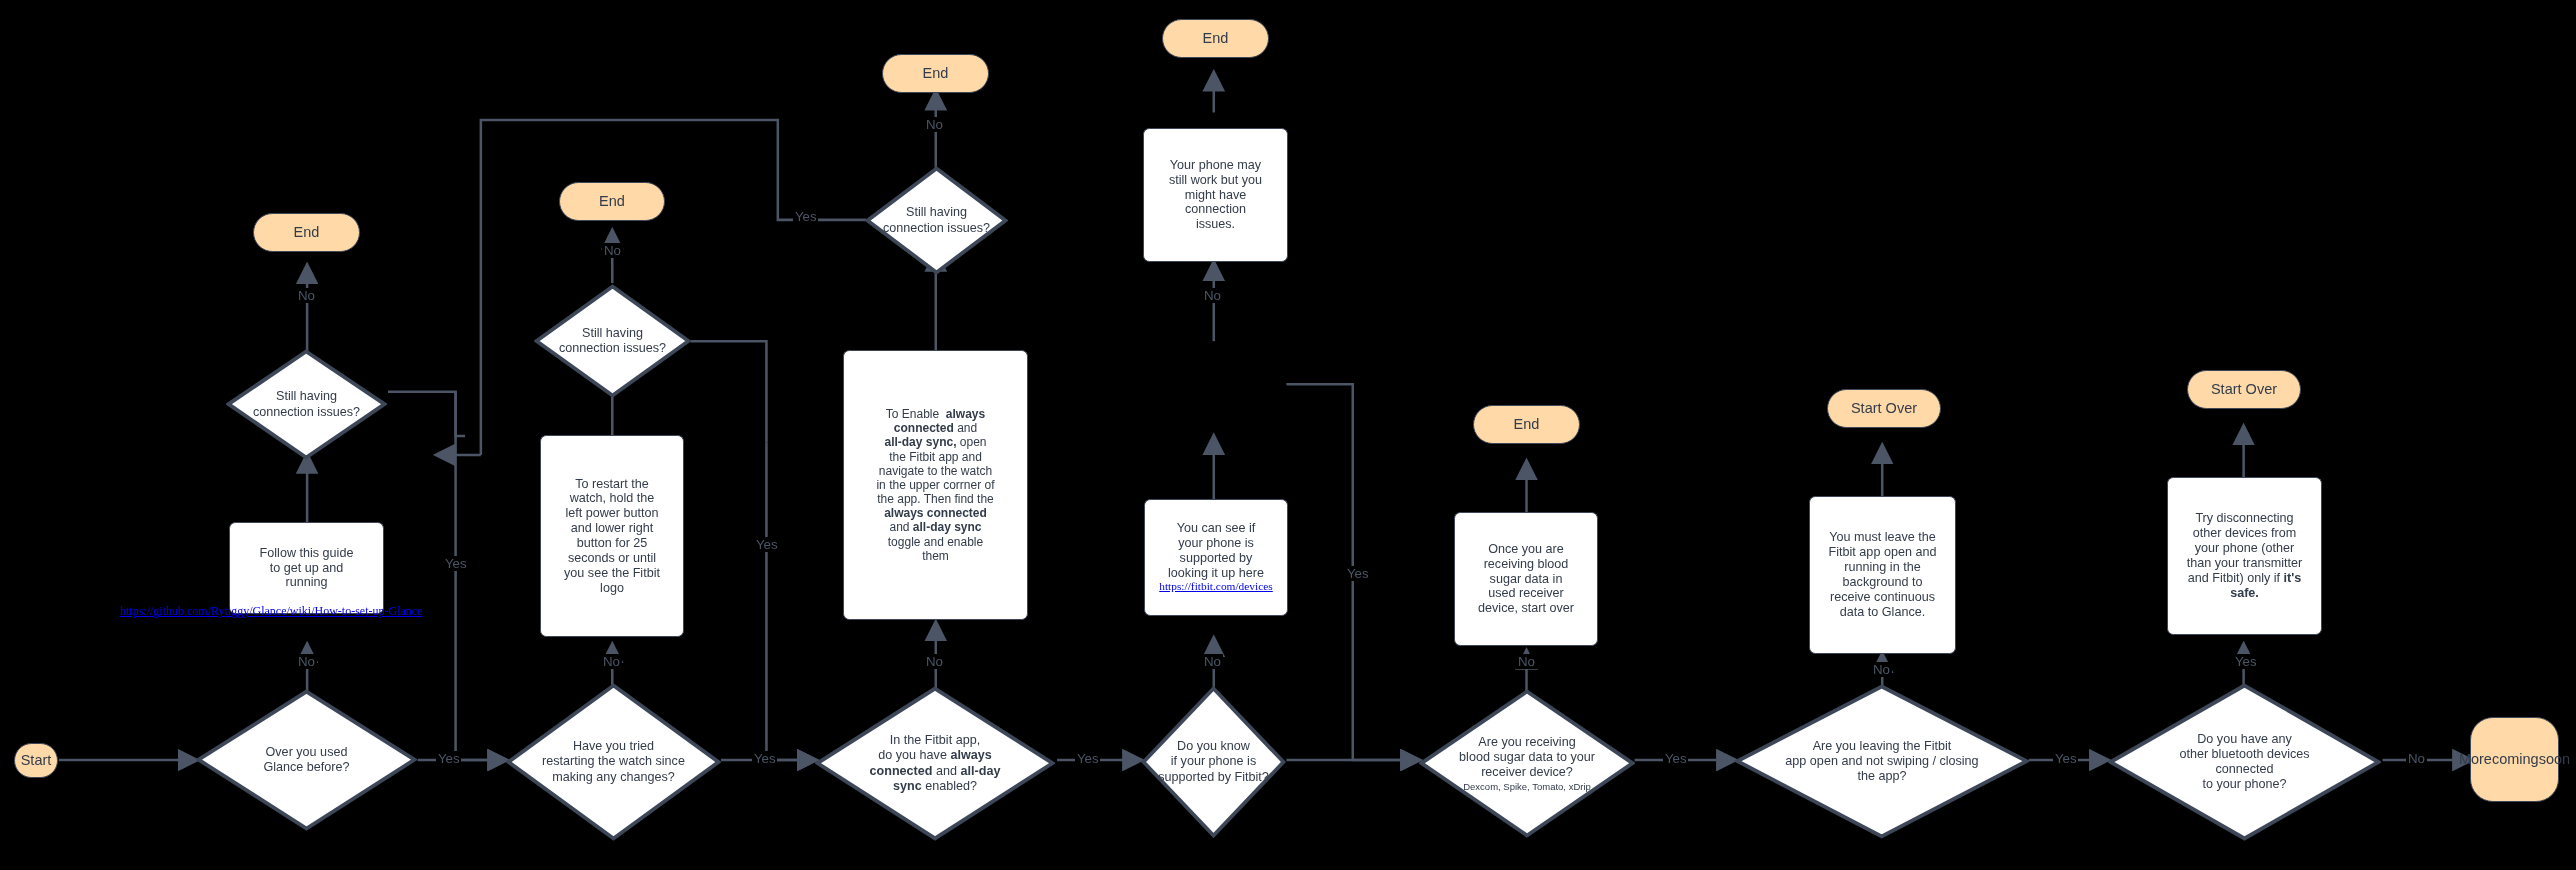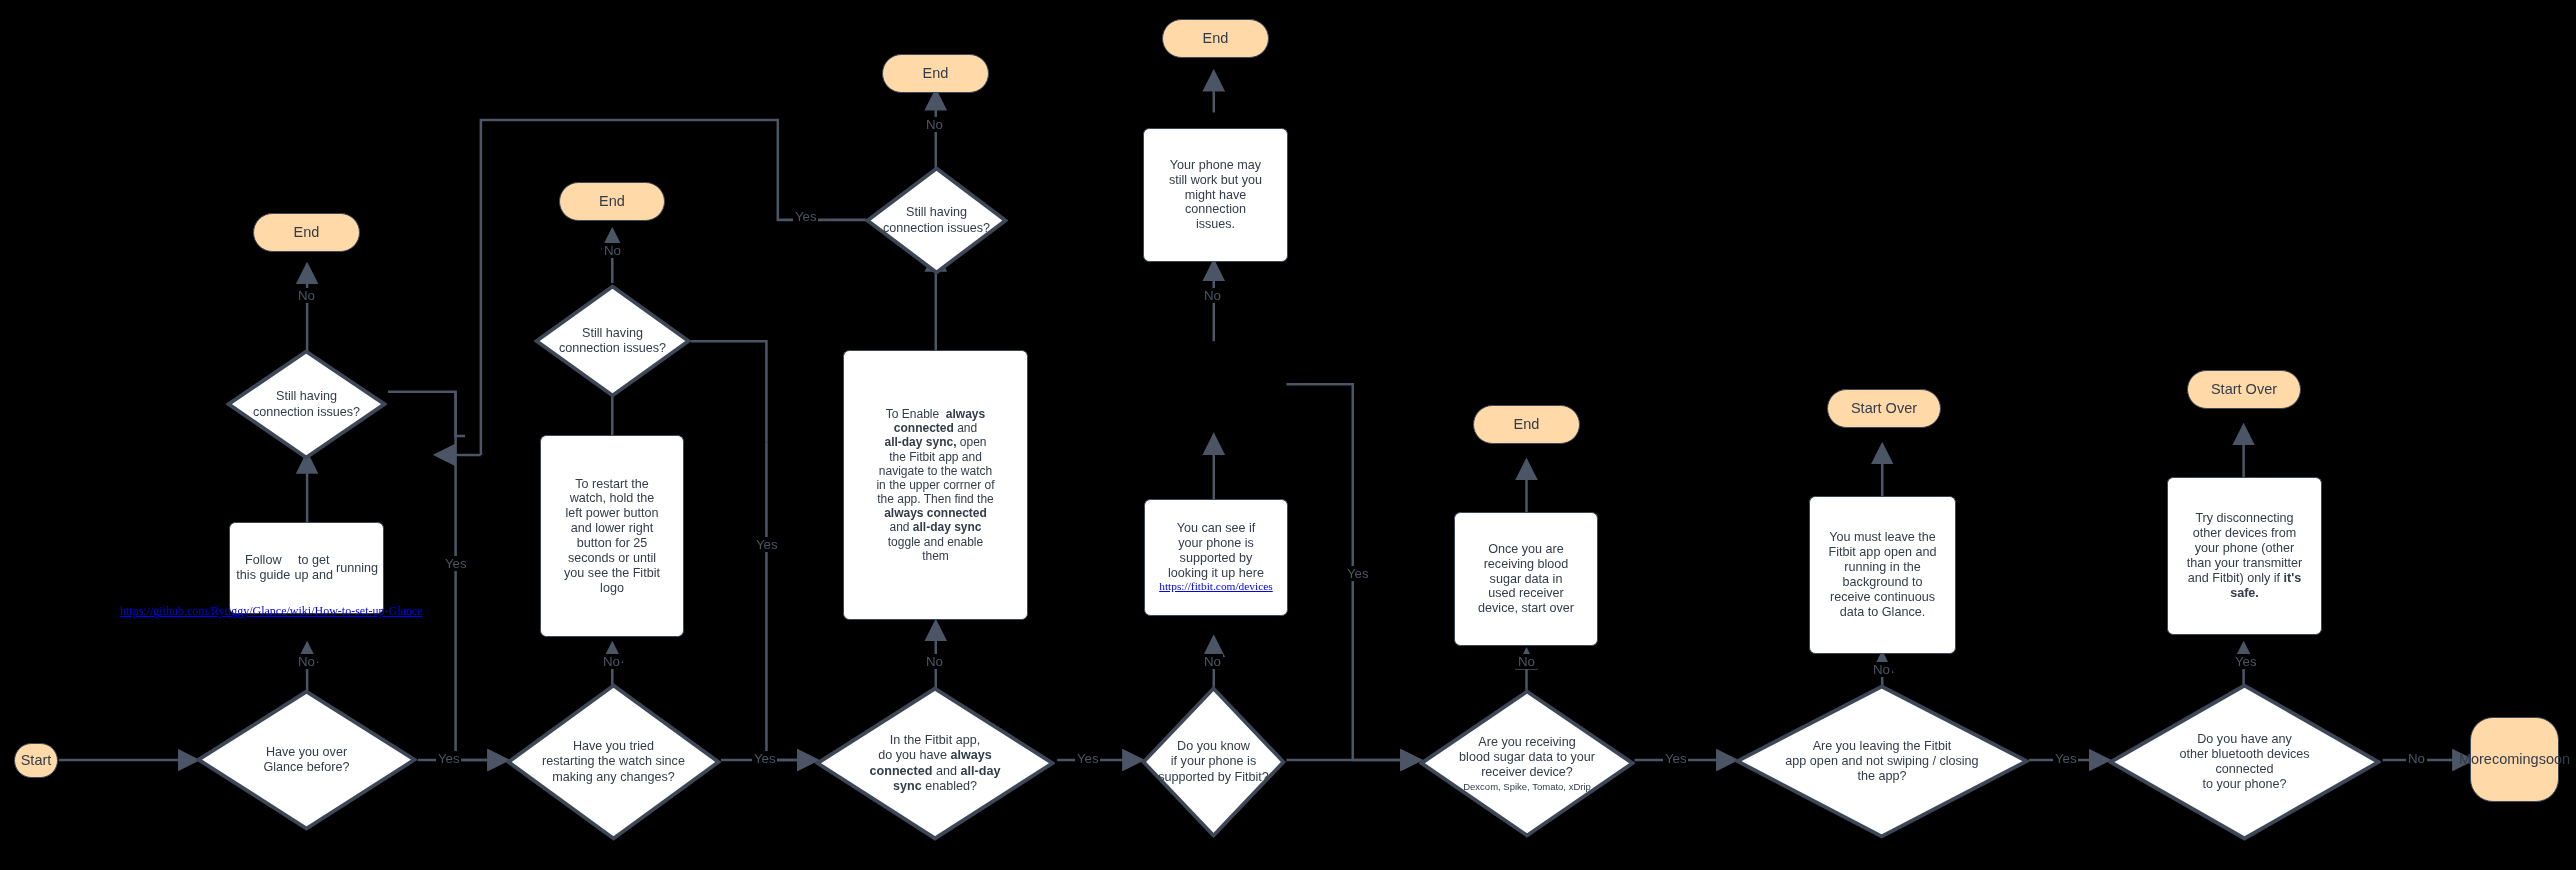--- a/index.html
+++ b/index.html
@@ -103,28 +103,28 @@
 
   <div class="node pill" style="left:14px;top:743px;width:44px;height:35px;">
     <span>Start</span>
   </div>
 
   <div class="dia-wrap" style="left:196px;top:689px;width:221px;height:142px;">
     <svg class="dia-shape" viewBox="0 0 350 225" preserveAspectRatio="none">
       <polygon points="175,4 346,112 175,221 4,112" fill="#fff" stroke="#3d4757" stroke-width="6"></polygon>
     </svg>
     <div class="dia-txt">
-      <div>Have you over</div>
+      <div>Over you used</div>
       <div>Glance before?</div>
     </div>
   </div>
   <div class="elabel" style="left:296px;top:654px;">No</div>
   <div class="elabel" style="left:436px;top:751px;">Yes</div>
 
-  <div class="node rect" style="left:229px;top:522px;width:155px;height:92px;">
+  <div class="node rect" style="left:229px;top:522px;width:155px;height:92px;flex-direction:column;">
     <span>Follow this guide</span>
     <span>to get up and</span>
     <span>running</span>
   </div>
   <div class="ovf lnk" style="left:120px;top:604px;">https://github.com/Rytiggy/Glance/wiki/How-to-set-up-Glance</div>
 
   <div class="elabel" style="left:296px;top:654px;">No</div>
 
   <div class="dia-wrap" style="left:226px;top:349px;width:161px;height:111px;">
     <svg class="dia-shape" viewBox="0 0 255 175" preserveAspectRatio="none">

